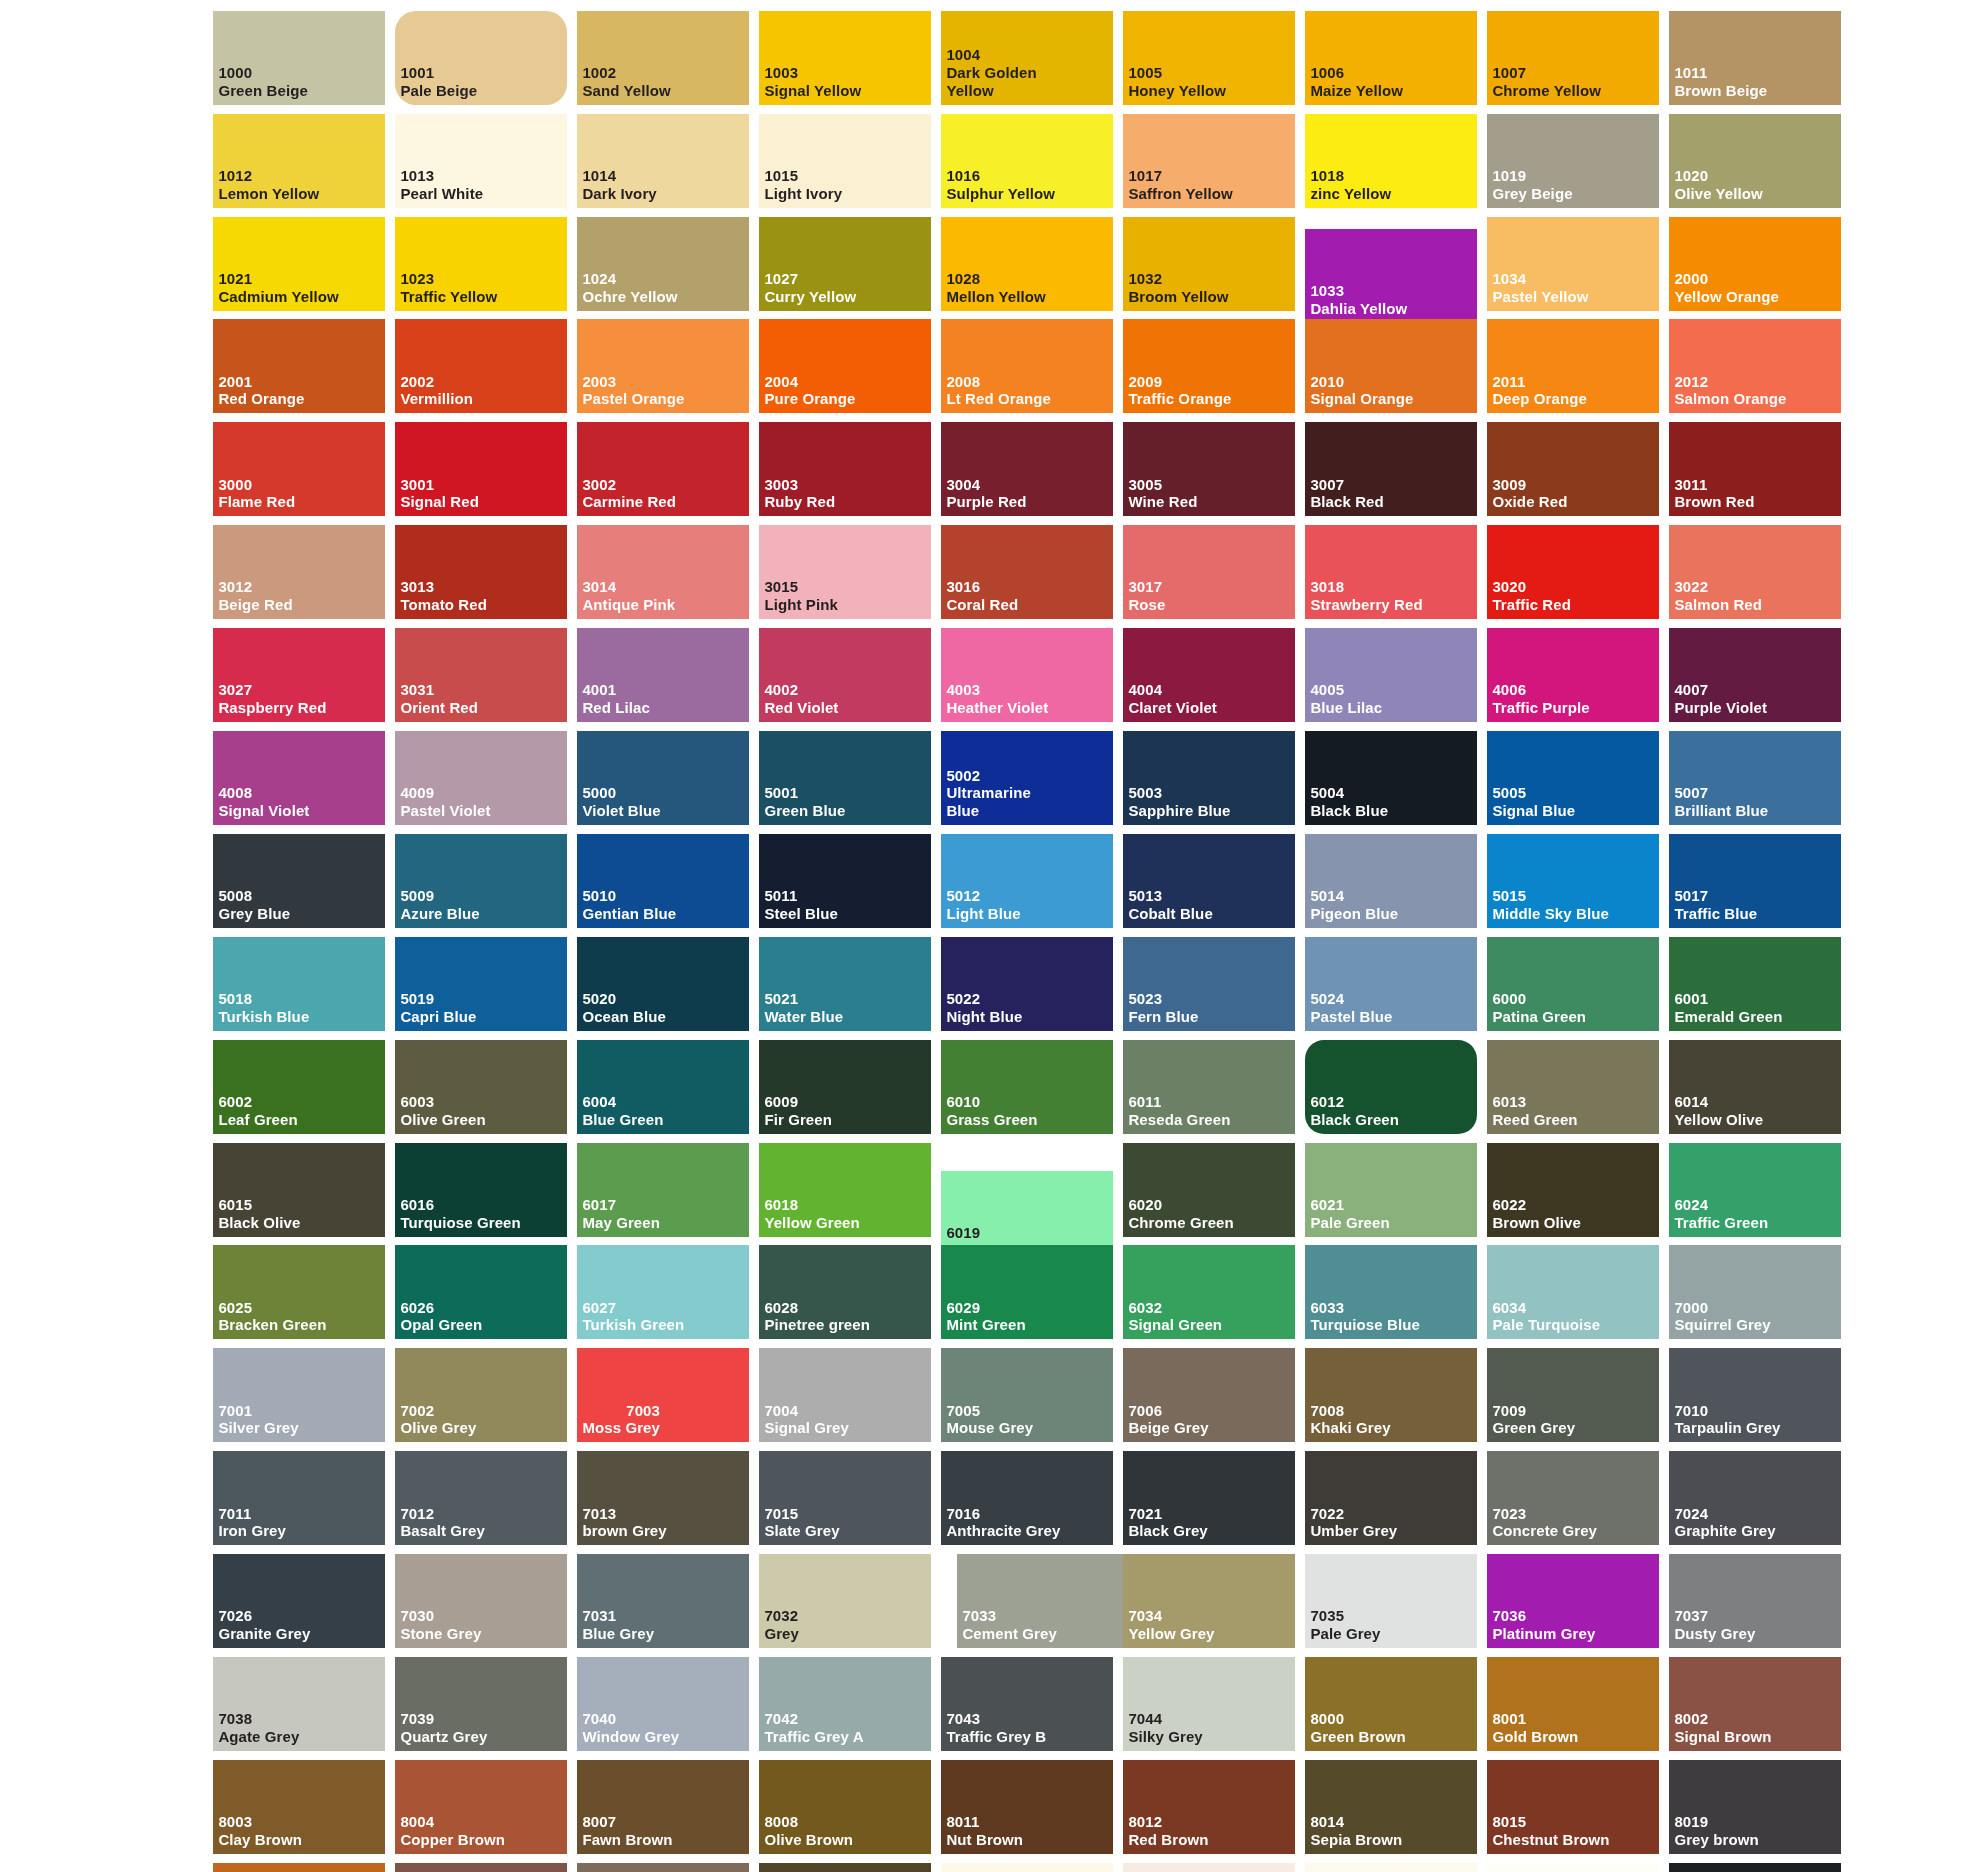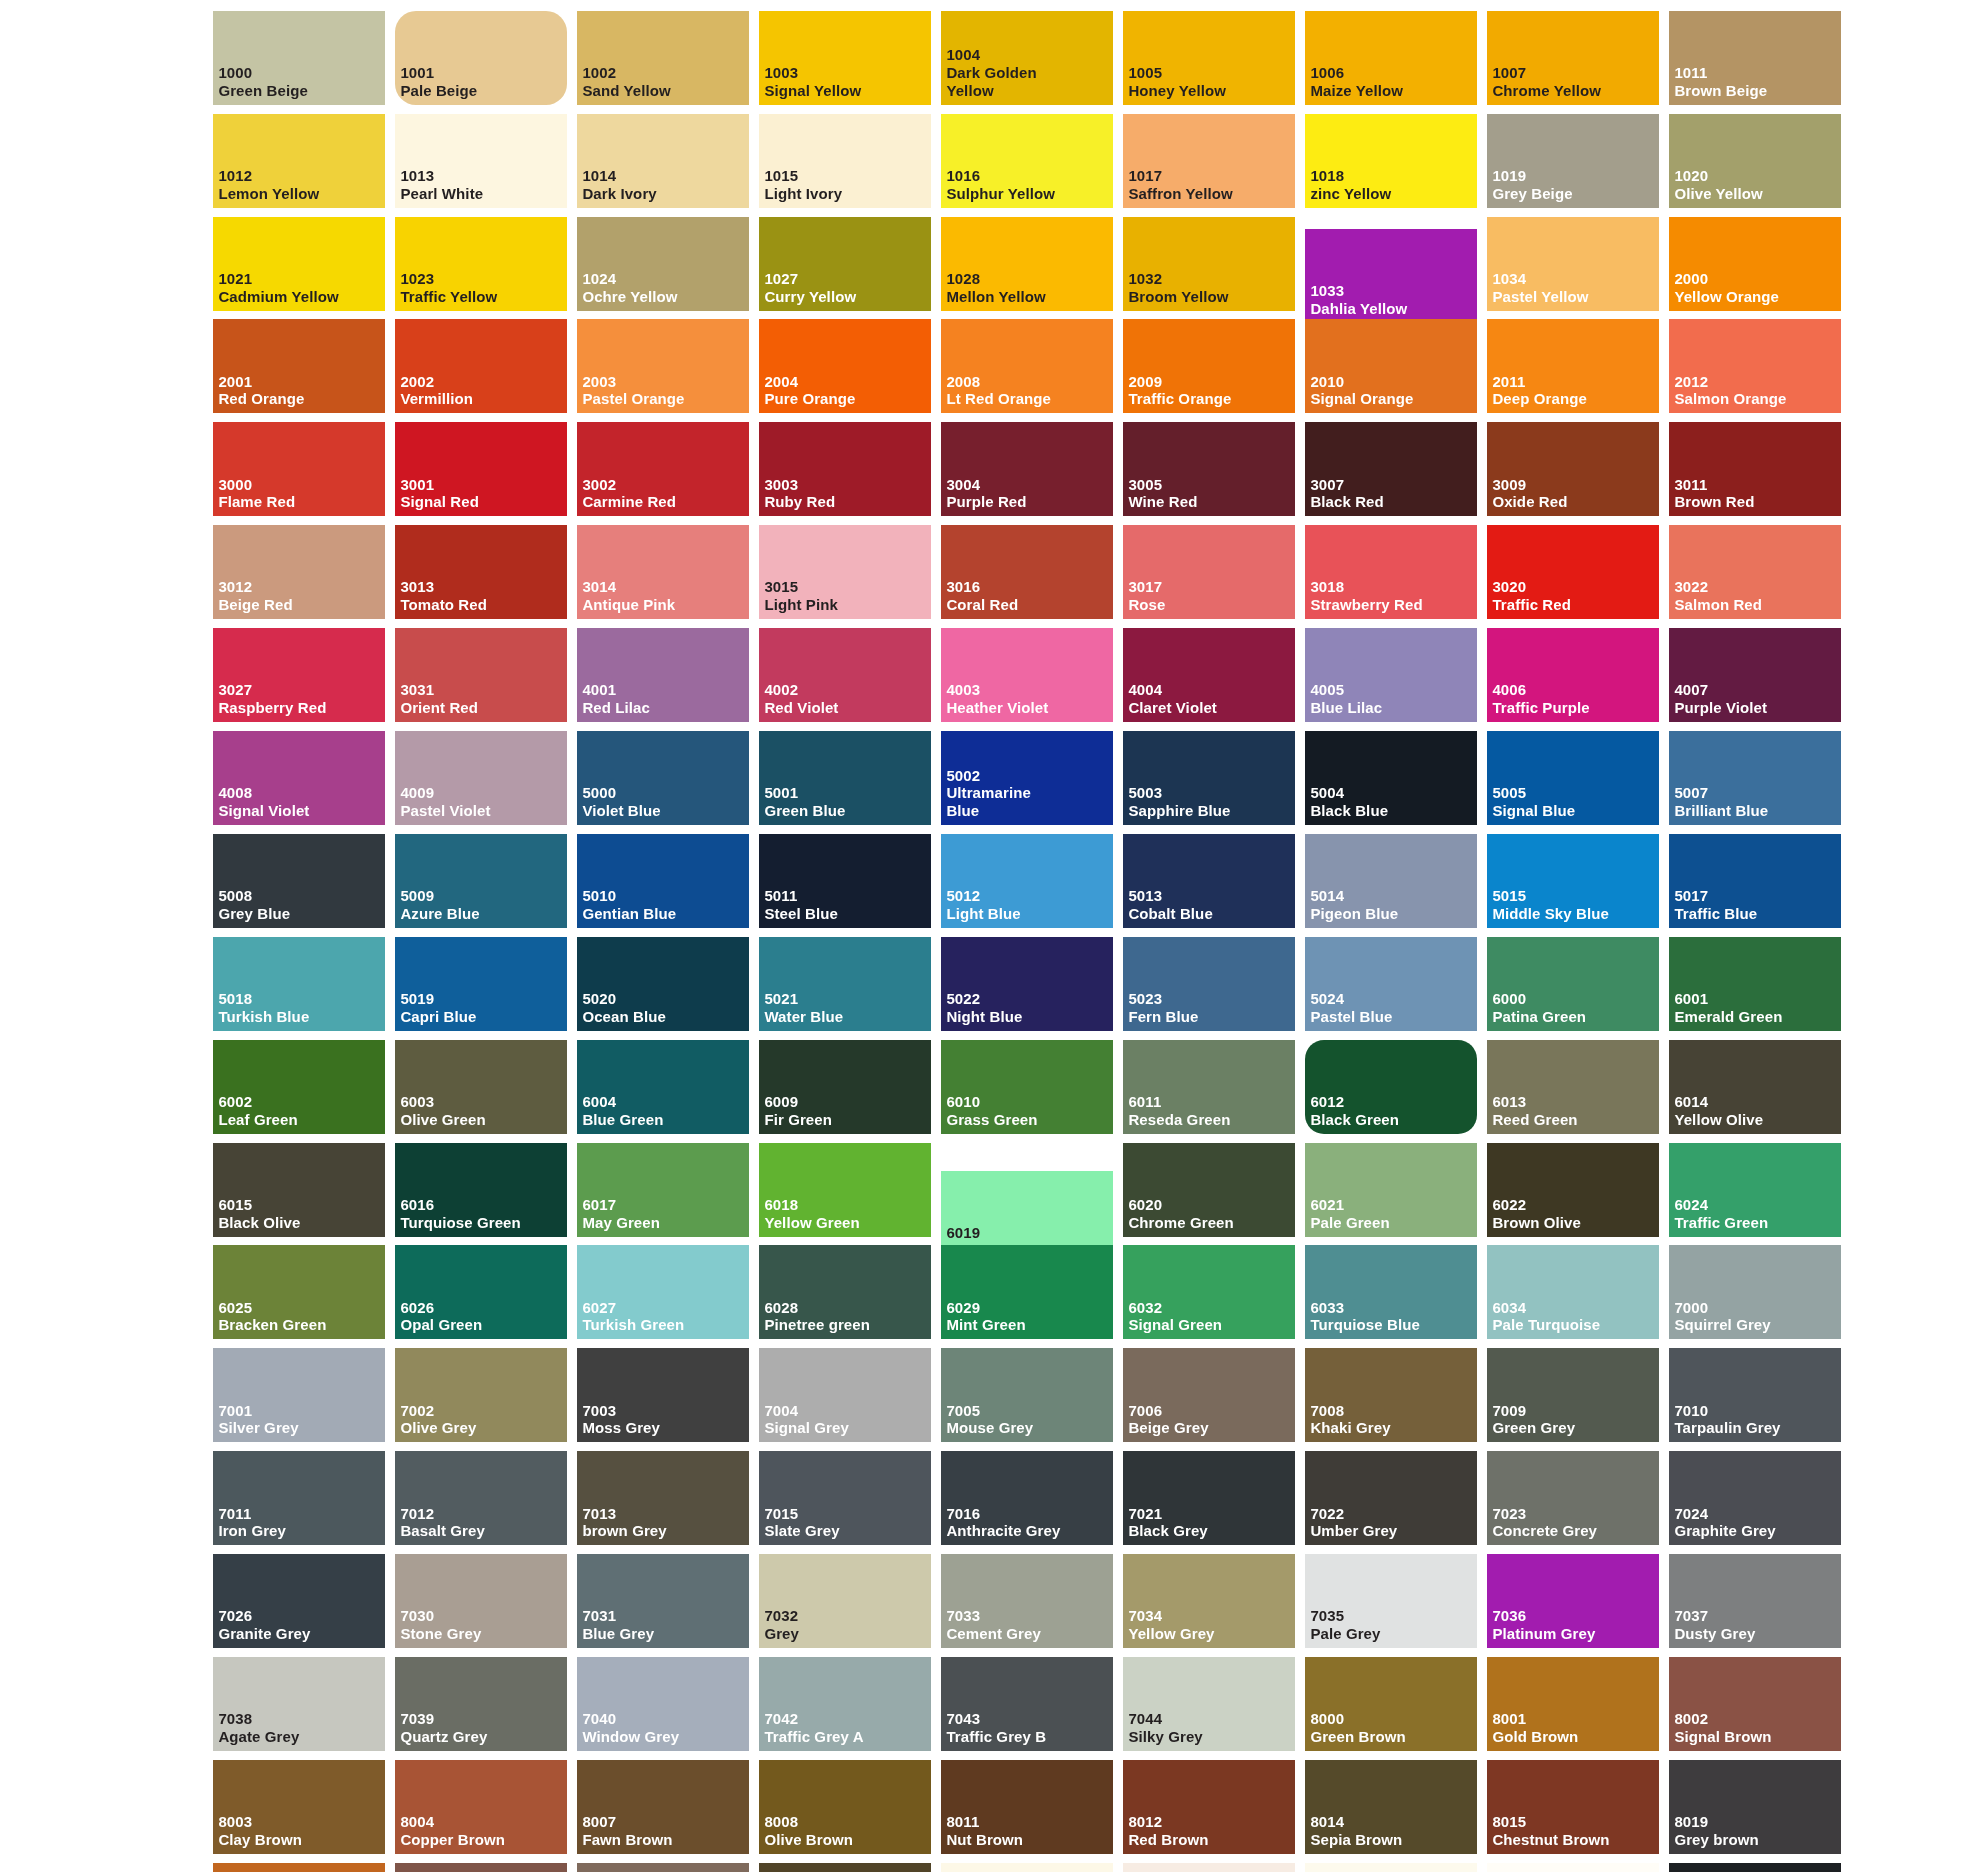--- a/index.html
+++ b/index.html
@@ -420,21 +420,21 @@
       </div>
       <div class="swatch" style="background: rgb(148, 163, 163);">
         <div class="lbl light-text"><span class="code">7000</span><span class="nm">Squirrel Grey</span></div>
       </div>
       <div class="swatch" style="background: rgb(162, 170, 181);">
         <div class="lbl light-text"><span class="code">7001</span><span class="nm">Silver Grey</span></div>
       </div>
       <div class="swatch" style="background: rgb(145, 137, 92);">
         <div class="lbl light-text"><span class="code">7002</span><span class="nm">Olive Grey</span></div>
       </div>
-      <div class="swatch" style="background: #404040;">
+      <div class="swatch" style="background: #ef4444; text-align: right;">
         <div class="lbl light-text"><span class="code">7003</span><span class="nm">Moss Grey</span></div>
       </div>
       <div class="swatch" style="background: rgb(173, 173, 173);">
         <div class="lbl light-text"><span class="code">7004</span><span class="nm">Signal Grey</span></div>
       </div>
       <div class="swatch" style="background: rgb(109, 133, 120);">
         <div class="lbl light-text"><span class="code">7005</span><span class="nm">Mouse Grey</span></div>
       </div>
       <div class="swatch" style="background: rgb(122, 106, 92);">
         <div class="lbl light-text"><span class="code">7006</span><span class="nm">Beige Grey</span></div>
@@ -480,21 +480,21 @@
       </div>
       <div class="swatch" style="background: rgb(169, 158, 147);">
         <div class="lbl light-text"><span class="code">7030</span><span class="nm">Stone Grey</span></div>
       </div>
       <div class="swatch" style="background: rgb(95, 111, 116);">
         <div class="lbl light-text"><span class="code">7031</span><span class="nm">Blue Grey</span></div>
       </div>
       <div class="swatch" style="background: rgb(205, 201, 171);">
         <div class="lbl dark-text"><span class="code">7032</span><span class="nm">Grey</span></div>
       </div>
-      <div class="swatch" style="background: rgb(157, 161, 147);">
+      <div class="swatch" style="background: rgb(157, 161, 147); margin-left: 16px;">
         <div class="lbl light-text"><span class="code">7033</span><span class="nm">Cement Grey</span></div>
       </div>
       <div class="swatch" style="background: rgb(164, 154, 106);">
         <div class="lbl light-text"><span class="code">7034</span><span class="nm">Yellow Grey</span></div>
       </div>
       <div class="swatch" style="background: rgb(224, 226, 226);">
         <div class="lbl dark-text"><span class="code">7035</span><span class="nm">Pale Grey</span></div>
       </div>
       <div class="swatch" style="background: #a21caf;">
         <div class="lbl light-text"><span class="code">7036</span><span class="nm">Platinum Grey</span></div>

